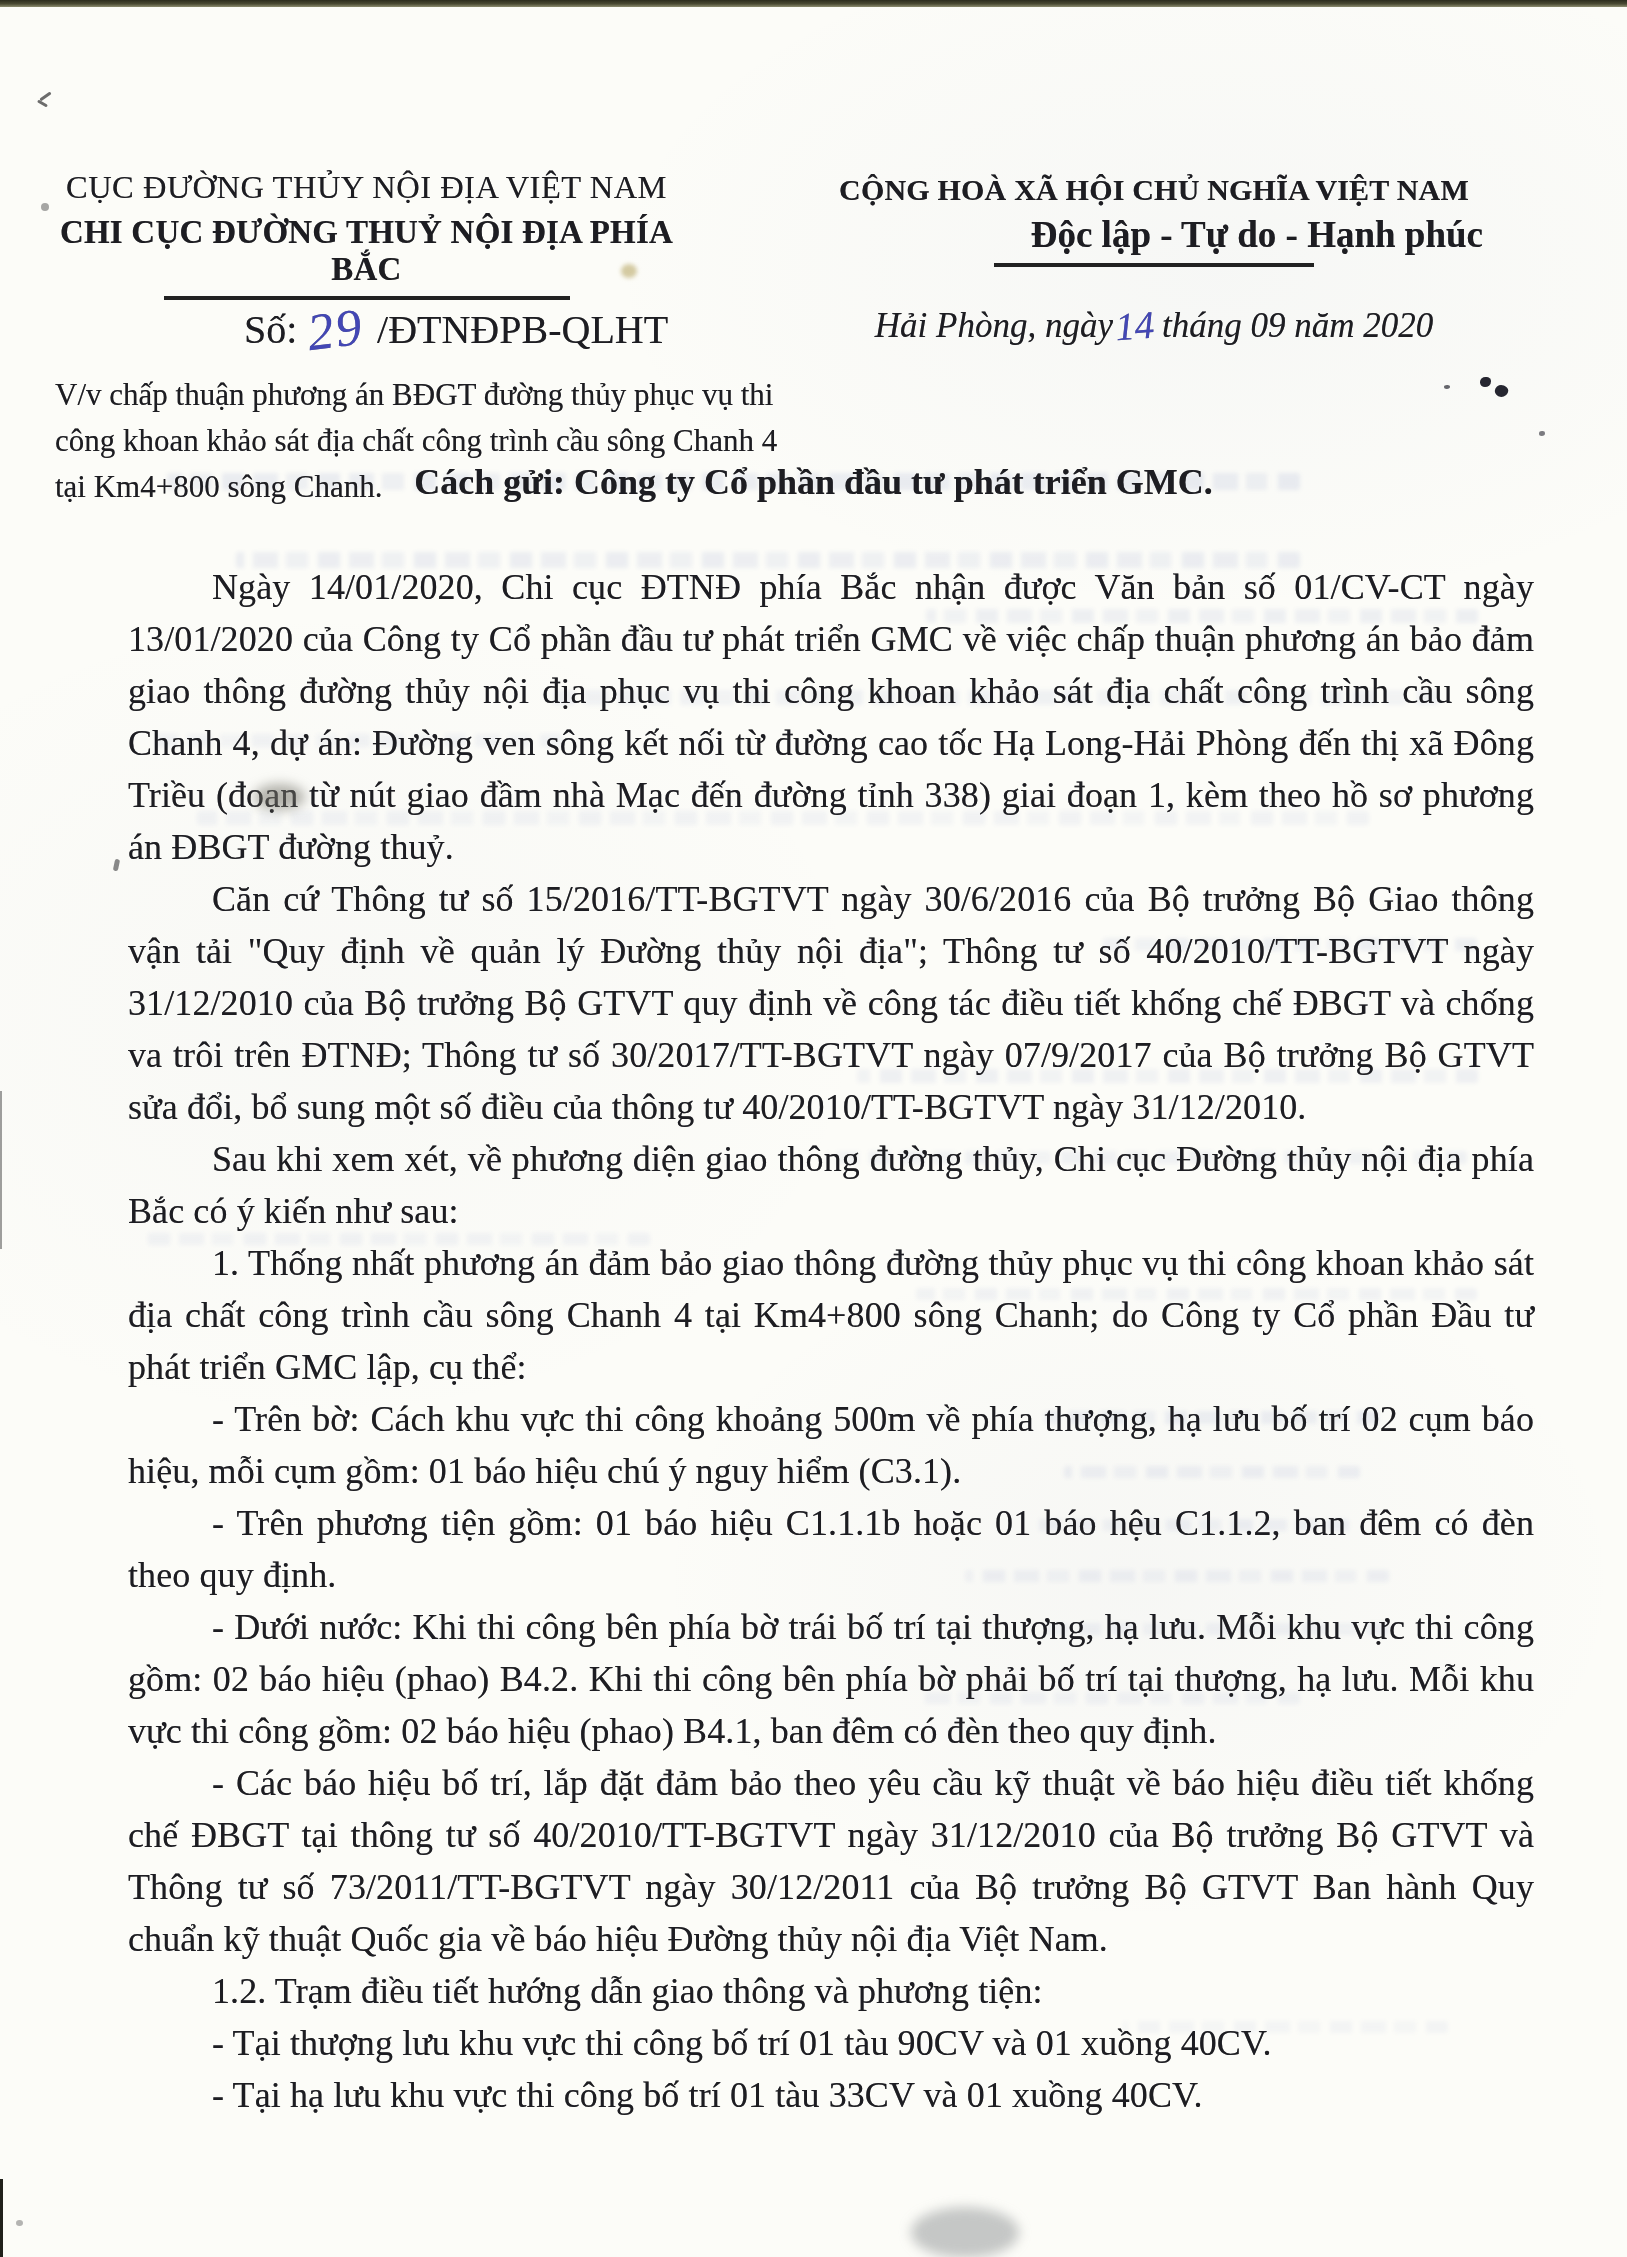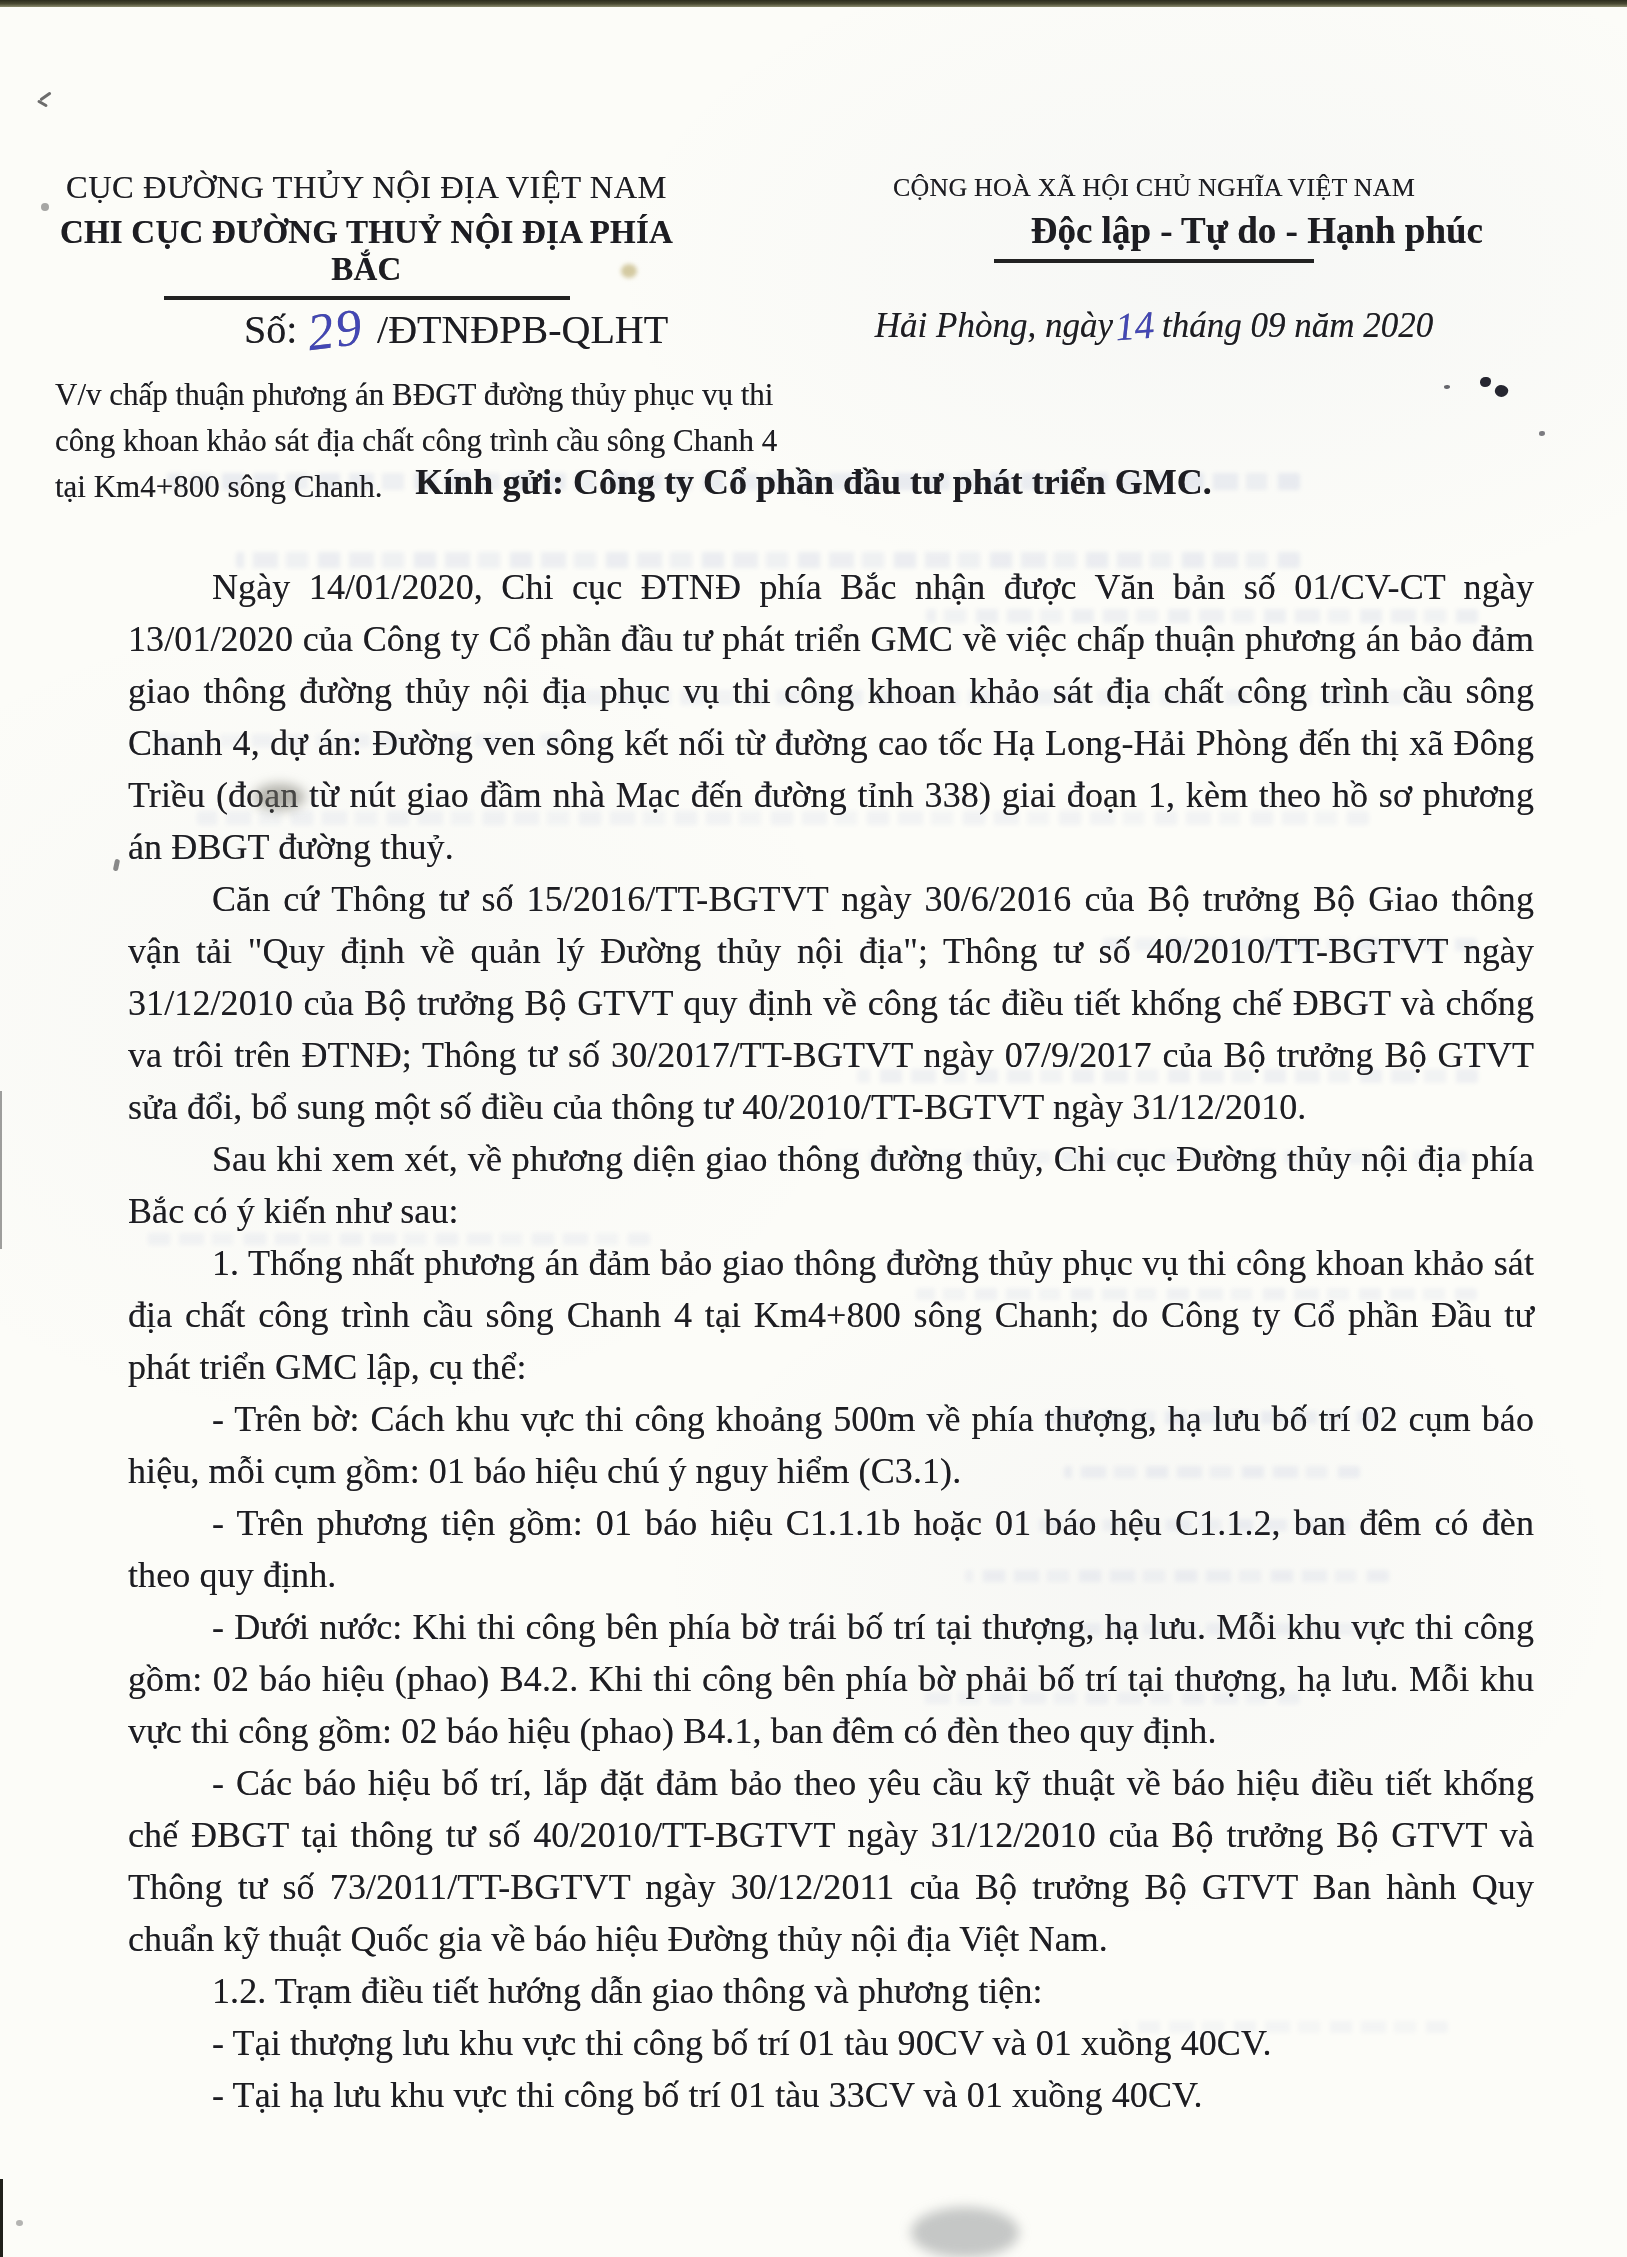--- a/index.html
+++ b/index.html
@@ -26,21 +26,21 @@
   .hdr-left{position:absolute;left:57px;top:169px;width:619px;text-align:center;}
   .hdr-left .l1{font-size:32.5px;letter-spacing:0.5px;}
   .hdr-left .l2{font-size:33px;font-weight:bold;margin-top:7.9px;letter-spacing:0.2px;}
   .rule-left{width:406px;height:3.9px;background:#222;margin:7.9px auto 0 auto;}
   .doc-number{position:absolute;left:244px;top:296px;font-size:40px;white-space:nowrap;}
   .hand{color:#4347b5;font-style:italic;display:inline-block;}
   .hand-num{font-size:52px;transform:rotate(-7deg) translateY(3.9px);margin:0 13.8px 0 9.9px;letter-spacing:2px;}
   .subject{position:absolute;left:55px;top:372px;width:733px;text-align:left;
     font-size:31px;line-height:46px;}
   .hdr-right{position:absolute;left:825px;top:173px;width:658px;text-align:center;}
-  .hdr-right .m1{font-size:26px;font-weight:normal;letter-spacing:0.2px;}
+  .hdr-right .m1{font-size:30px;font-weight:bold;letter-spacing:0.2px;}
   .hdr-right .m2{font-size:37px;font-weight:bold;margin-top:5.9px;text-align:right;}
   .rule-right{width:320px;height:3.9px;background:#222;margin:6.9px auto 0 auto;}
   .dateline{position:absolute;left:825px;top:301px;width:658px;text-align:center;
     font-style:italic;font-size:35px;white-space:nowrap;}
   .hand-day{font-size:39px;transform:rotate(-4deg) translateY(2px);margin:0 7.9px 0 2px;}
   .salutation{position:absolute;left:0;top:461px;width:1627px;text-align:center;
     font-weight:bold;font-size:36px;}
   
   .body-text{position:absolute;left:128px;top:561px;width:1406px;}
   .body-text p{margin:0;font-size:36px;line-height:52px;text-align:justify;
@@ -96,21 +96,21 @@
 
   <div class="hdr-right">
     <div class="m1 txt">CỘNG HOÀ XÃ HỘI CHỦ NGHĨA VIỆT NAM</div>
     <div class="m2 txt">Độc lập - Tự do - Hạnh phúc</div>
     <div class="rule-right"></div>
   </div>
   <div class="dateline txt">
     <span>Hải Phòng, ngày</span><span class="hand hand-day">14</span><span>tháng 09 năm 2020</span>
   </div>
 
-  <div class="salutation txt">Kính gửi: Công ty Cổ phần đầu tư phát triển GMC.</div>
+  <div class="salutation txt">Cách gửi: Công ty Cổ phần đầu tư phát triển GMC.</div>
 
   <main class="body-text">
     <p class="txt">Ngày 14/01/2020, Chi cục ĐTNĐ phía Bắc nhận được Văn bản số 01/CV-CT ngày 13/01/2020 của Công ty Cổ phần đầu tư phát triển GMC về việc chấp thuận phương án bảo đảm giao thông đường thủy nội địa phục vụ thi công khoan khảo sát địa chất công trình cầu sông Chanh 4, dự án: Đường ven sông kết nối từ đường cao tốc Hạ Long-Hải Phòng đến thị xã Đông Triều (đoạn từ nút giao đầm nhà Mạc đến đường tỉnh 338) giai đoạn 1, kèm theo hồ sơ phương án ĐBGT đường thuỷ.</p>
     <p class="txt">Căn cứ Thông tư số 15/2016/TT-BGTVT ngày 30/6/2016 của Bộ trưởng Bộ Giao thông vận tải "Quy định về quản lý Đường thủy nội địa"; Thông tư số 40/2010/TT-BGTVT ngày 31/12/2010 của Bộ trưởng Bộ GTVT quy định về công tác điều tiết khống chế ĐBGT và chống va trôi trên ĐTNĐ; Thông tư số 30/2017/TT-BGTVT ngày 07/9/2017 của Bộ trưởng Bộ GTVT sửa đổi, bổ sung một số điều của thông tư 40/2010/TT-BGTVT ngày 31/12/2010.</p>
     <p class="txt">Sau khi xem xét, về phương diện giao thông đường thủy, Chi cục Đường thủy nội địa phía Bắc có ý kiến như sau:</p>
     <p class="txt">1. Thống nhất phương án đảm bảo giao thông đường thủy phục vụ thi công khoan khảo sát địa chất công trình cầu sông Chanh 4 tại Km4+800 sông Chanh; do Công ty Cổ phần Đầu tư phát triển GMC lập, cụ thể:</p>
     <p class="txt">- Trên bờ: Cách khu vực thi công khoảng 500m về phía thượng, hạ lưu bố trí 02 cụm báo hiệu, mỗi cụm gồm: 01 báo hiệu chú ý nguy hiểm (C3.1).</p>
     <p class="txt">- Trên phương tiện gồm: 01 báo hiệu C1.1.1b hoặc 01 báo hệu C1.1.2, ban đêm có đèn theo quy định.</p>
     <p class="txt">- Dưới nước: Khi thi công bên phía bờ trái bố trí tại thượng, hạ lưu. Mỗi khu vực thi công gồm: 02 báo hiệu (phao) B4.2. Khi thi công bên phía bờ phải bố trí tại thượng, hạ lưu. Mỗi khu vực thi công gồm: 02 báo hiệu (phao) B4.1, ban đêm có đèn theo quy định.</p>
     <p class="txt">- Các báo hiệu bố trí, lắp đặt đảm bảo theo yêu cầu kỹ thuật về báo hiệu điều tiết khống chế ĐBGT tại thông tư số 40/2010/TT-BGTVT ngày 31/12/2010 của Bộ trưởng Bộ GTVT và Thông tư số 73/2011/TT-BGTVT ngày 30/12/2011 của Bộ trưởng Bộ GTVT Ban hành Quy chuẩn kỹ thuật Quốc gia về báo hiệu Đường thủy nội địa Việt Nam.</p>

